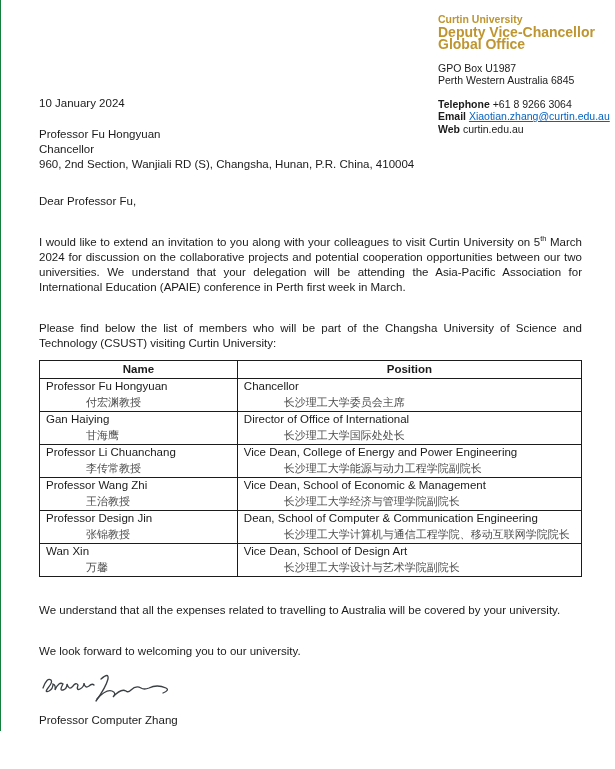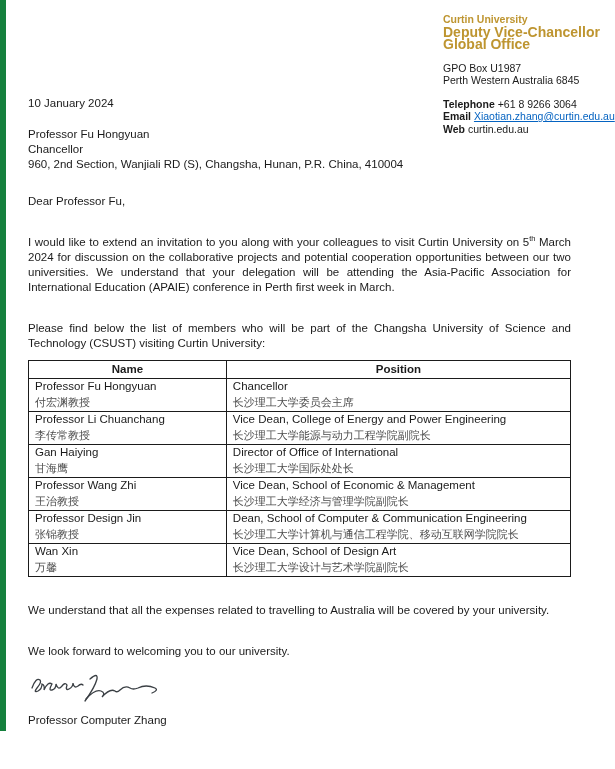--- a/index.html
+++ b/index.html
@@ -6,41 +6,41 @@
   html, body { background: #ffffff; }
   body {
     font-family: "Liberation Sans", "DejaVu Sans", sans-serif;
     color: #1b1b1b;
   }
   .page {
     position: relative;
     width: 615px;
     height: 731px;
     background: #ffffff;
-    border-left: 6px solid #15803d;
+    border-left: 1px solid #15803d;
     overflow: hidden;
   }
   
   .letterhead {
     position: absolute;
     left: 437px;
     top: 13px;
     width: 175px;
     font-size: 10.5px;
     line-height: 12.5px;
   }
   .lh-org, .lh-office { font-weight: bold; color: #be9530; }
   .lh-office { font-size: 14px; }
   .lh-gap { height: 11px; }
   .lh-bold { font-weight: bold; }
   .lh-link { color: #0563c1; text-decoration: underline; }
   
   .main {
     position: absolute;
-    left: 22px;
+    left: 38px;
     top: 96px;
     width: 543px;
     font-size: 11.5px;
     line-height: 15px;
   }
   .recipient { margin-top: 16px; }
   .salutation { margin-top: 22px; }
   .para { margin-top: 26px; text-align: justify; }
   .sup { vertical-align: super; font-size: 7.5px; line-height: 0; }
   
@@ -56,21 +56,21 @@
     vertical-align: top;
     text-align: left;
   }
   table.members th {
     text-align: center;
     font-weight: bold;
     padding: 1px 6px;
   }
   .col-name { width: 36.5%; }
   .col-pos  { width: 63.5%; }
-  .zh { font-size: 11px; color: #4c4c4c; line-height: 16px; }
+  .zh { font-size: 11px; color: #4c4c4c; line-height: 16px; margin-left: 40px; }
   .en { line-height: 15px; }
   
   .sincerely { margin-top: 15px; }
   .signature-wrap { margin-top: 6px; height: 40px; }
   .signoff { margin-top: 8px; }
   
   .cutoff {
     position: absolute;
     left: 40px;
     bottom: 0px;
@@ -128,36 +128,36 @@
               <div class="en">Professor Fu Hongyuan</div>
               <div class="zh">付宏渊教授</div>
             </td>
           <td>
               <div class="en">Chancellor</div>
               <div class="zh">长沙理工大学委员会主席</div>
             </td>
         </tr>
         <tr>
           <td>
+              <div class="en">Gan Haiying</div>
+              <div class="zh">甘海鹰</div>
+            </td>
+          <td>
+              <div class="en">Director of Office of International</div>
+              <div class="zh">长沙理工大学国际处处长</div>
+            </td>
+        </tr>
+        <tr>
+          <td>
               <div class="en">Professor Li Chuanchang</div>
               <div class="zh">李传常教授</div>
             </td>
           <td>
               <div class="en">Vice Dean, College of Energy and Power Engineering</div>
               <div class="zh">长沙理工大学能源与动力工程学院副院长</div>
-            </td>
-        </tr>
-        <tr>
-          <td>
-              <div class="en">Gan Haiying</div>
-              <div class="zh">甘海鹰</div>
-            </td>
-          <td>
-              <div class="en">Director of Office of International</div>
-              <div class="zh">长沙理工大学国际处处长</div>
             </td>
         </tr>
         <tr>
           <td>
               <div class="en">Professor Wang Zhi</div>
               <div class="zh">王治教授</div>
             </td>
           <td>
               <div class="en">Vice Dean, School of Economic &amp; Management</div>
               <div class="zh">长沙理工大学经济与管理学院副院长</div>

